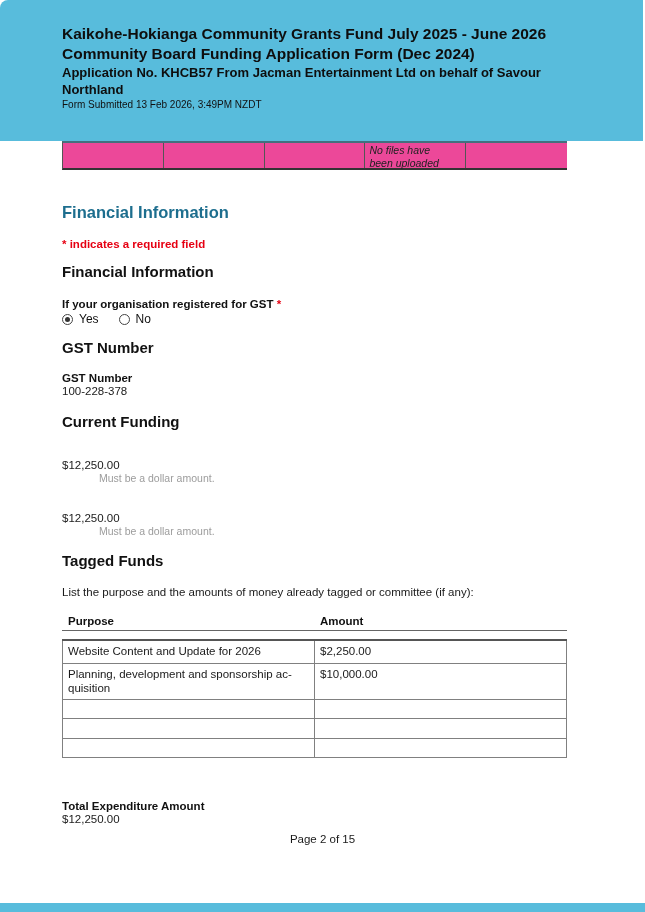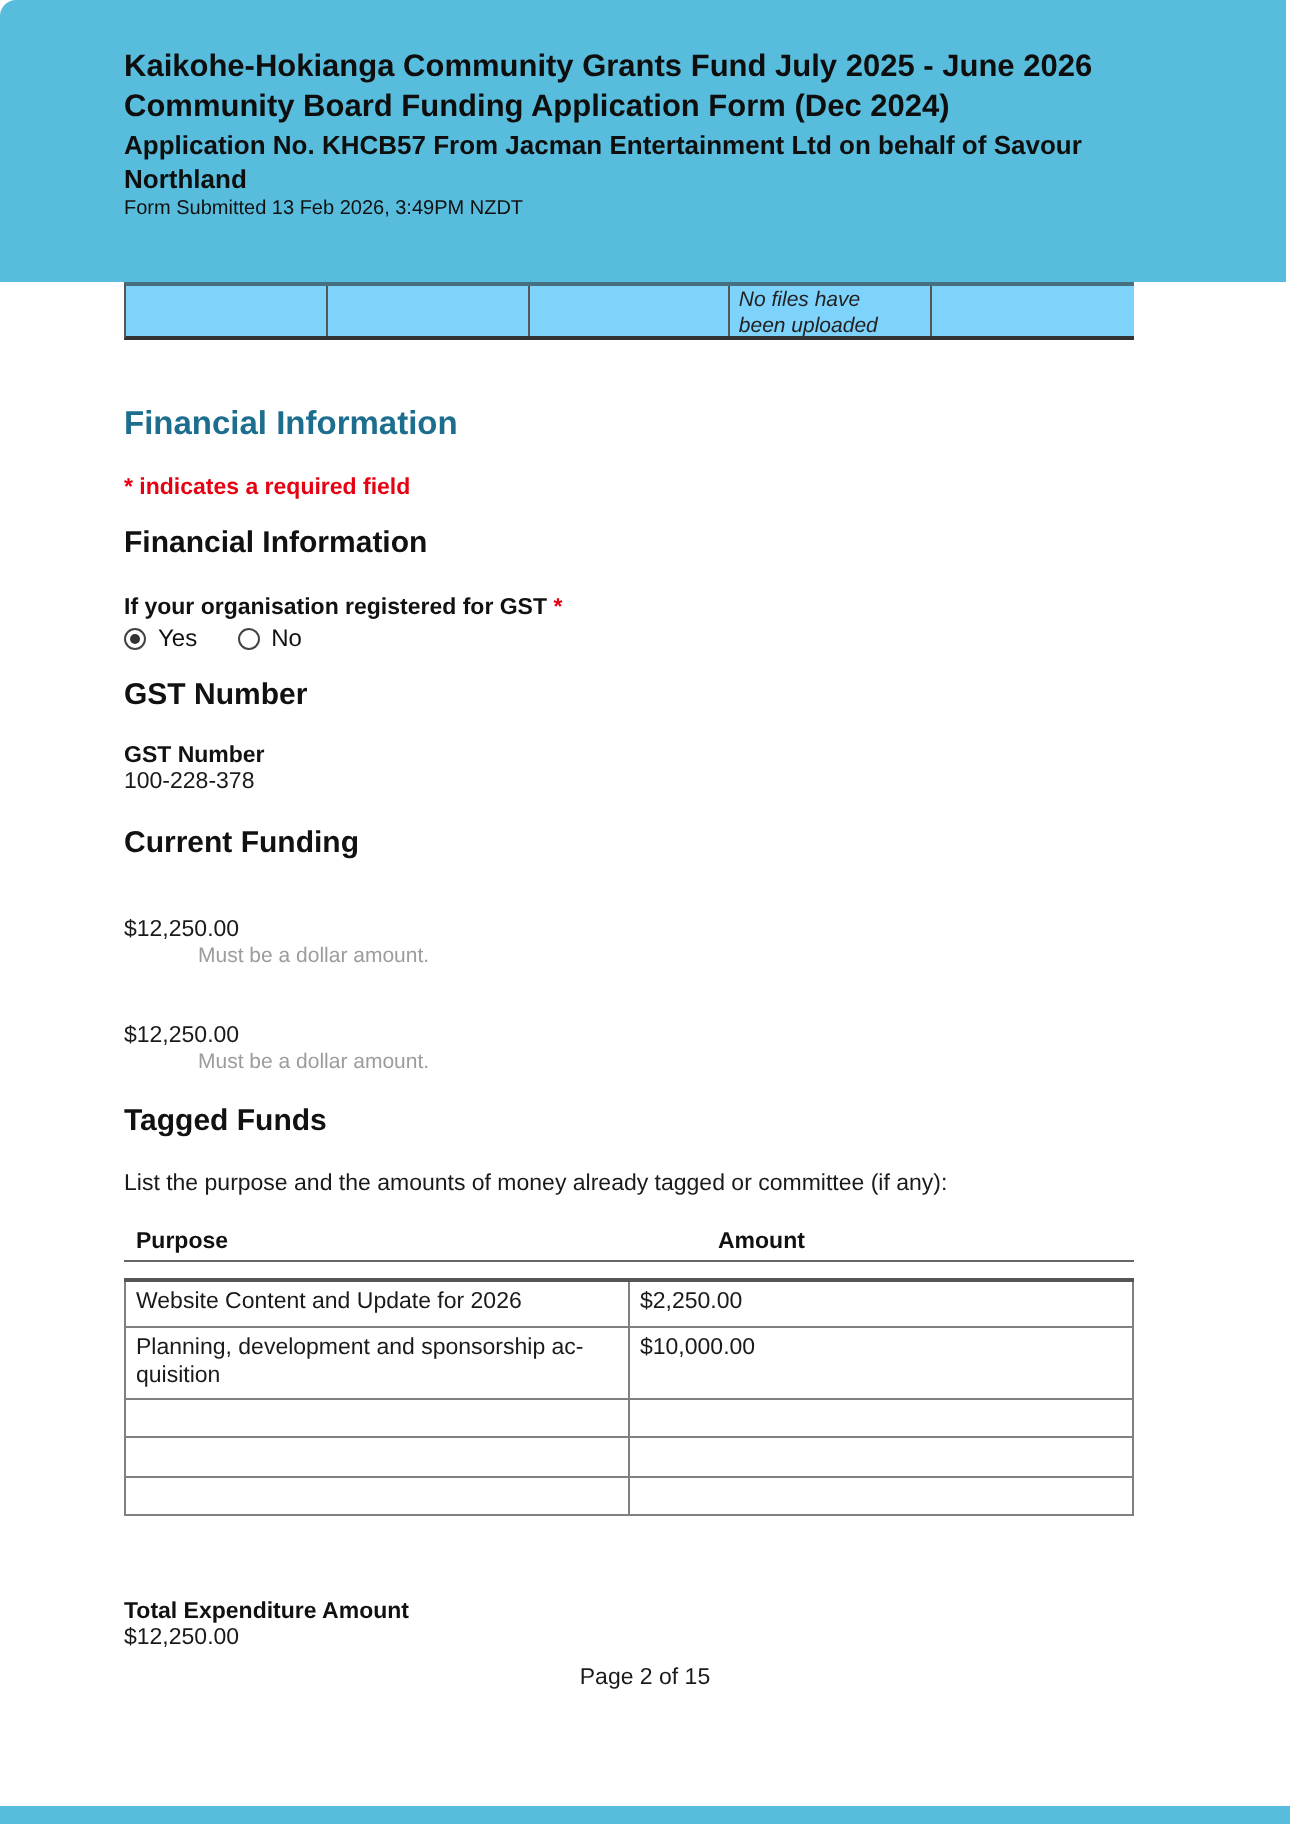--- a/index.html
+++ b/index.html
@@ -14,21 +14,21 @@
                   font-size:15.5px; line-height:19.5px; font-weight:bold;
                   color:#0e0e0e; white-space:pre-line; }
   .banner-app   { position:absolute; left:62px; top:65px; width:570px;
                   font-size:13px; line-height:16.5px; font-weight:bold;
                   color:#0e0e0e; white-space:pre-line; }
   .banner-sub   { position:absolute; left:62px; top:99px; font-size:10px; color:#111; }
 
   
   .top-table { position:absolute; left:62px; top:141px; width:505px; height:29px;
                display:flex; border-left:1px solid #555; border-bottom:2px solid #333;
-               border-top:2px solid #44707f; background:#7dd3fc; }
+               border-top:2px solid #44707f; background:#ec4899; }
   .top-table .cell { width:101px; height:100%; border-right:1px solid #555; }
   .top-table .cell .nofiles { font-size:10.5px; line-height:12.5px; font-style:italic;
                color:#222; padding:1px 4px; white-space:pre-line; }
 
   
   .abs { position:absolute; left:62px; }
   .h2-teal { font-size:16.5px; font-weight:bold; color:#1d6e8e; }
   .req-note { font-size:11.5px; font-weight:bold; color:#e60012; }
   .h3 { font-size:15px; font-weight:bold; color:#111; }
   .q  { font-size:11.5px; font-weight:bold; color:#111; }
@@ -42,21 +42,21 @@
   .radio { width:11px; height:11px; border:1px solid #444; border-radius:50%;
            display:inline-block; position:relative; background:#fff; flex:0 0 auto; }
   .radio.checked::after { content:""; position:absolute; left:2px; top:2px; right:2px;
            bottom:2px; background:#333; border-radius:50%; }
   .radio-gap { width:8px; }
 
   
   .tf-headers { position:absolute; left:62px; top:615px; width:505px; }
   .tf-headers .h { font-size:11.5px; font-weight:bold; color:#111; position:absolute; top:0; }
   .tf-headers .h.purpose { left:6px; }
-  .tf-headers .h.amount  { left:258px;margin-left:39px; }
+  .tf-headers .h.amount  { left:258px; }
   .tf-header-rule { position:absolute; left:62px; top:630px; width:505px; height:0;
                     border-bottom:1px solid #666; }
   .tf-table { position:absolute; left:62px; top:639px; width:505px;
               border-collapse:collapse; table-layout:fixed; background:#fff; }
   .tf-table td { border:1px solid #808080; border-top:none; vertical-align:top;
                  font-size:11.5px; line-height:14.5px; padding:3px 5px; color:#1a1a1a; }
   .tf-table tr:first-child td { border-top:2px solid #555; }
   .tf-table td.c1 { width:252px; white-space:pre-line; }
   .tf-table tr:nth-child(1) { height:23px; }
   .tf-table tr:nth-child(2) { height:36px; }

